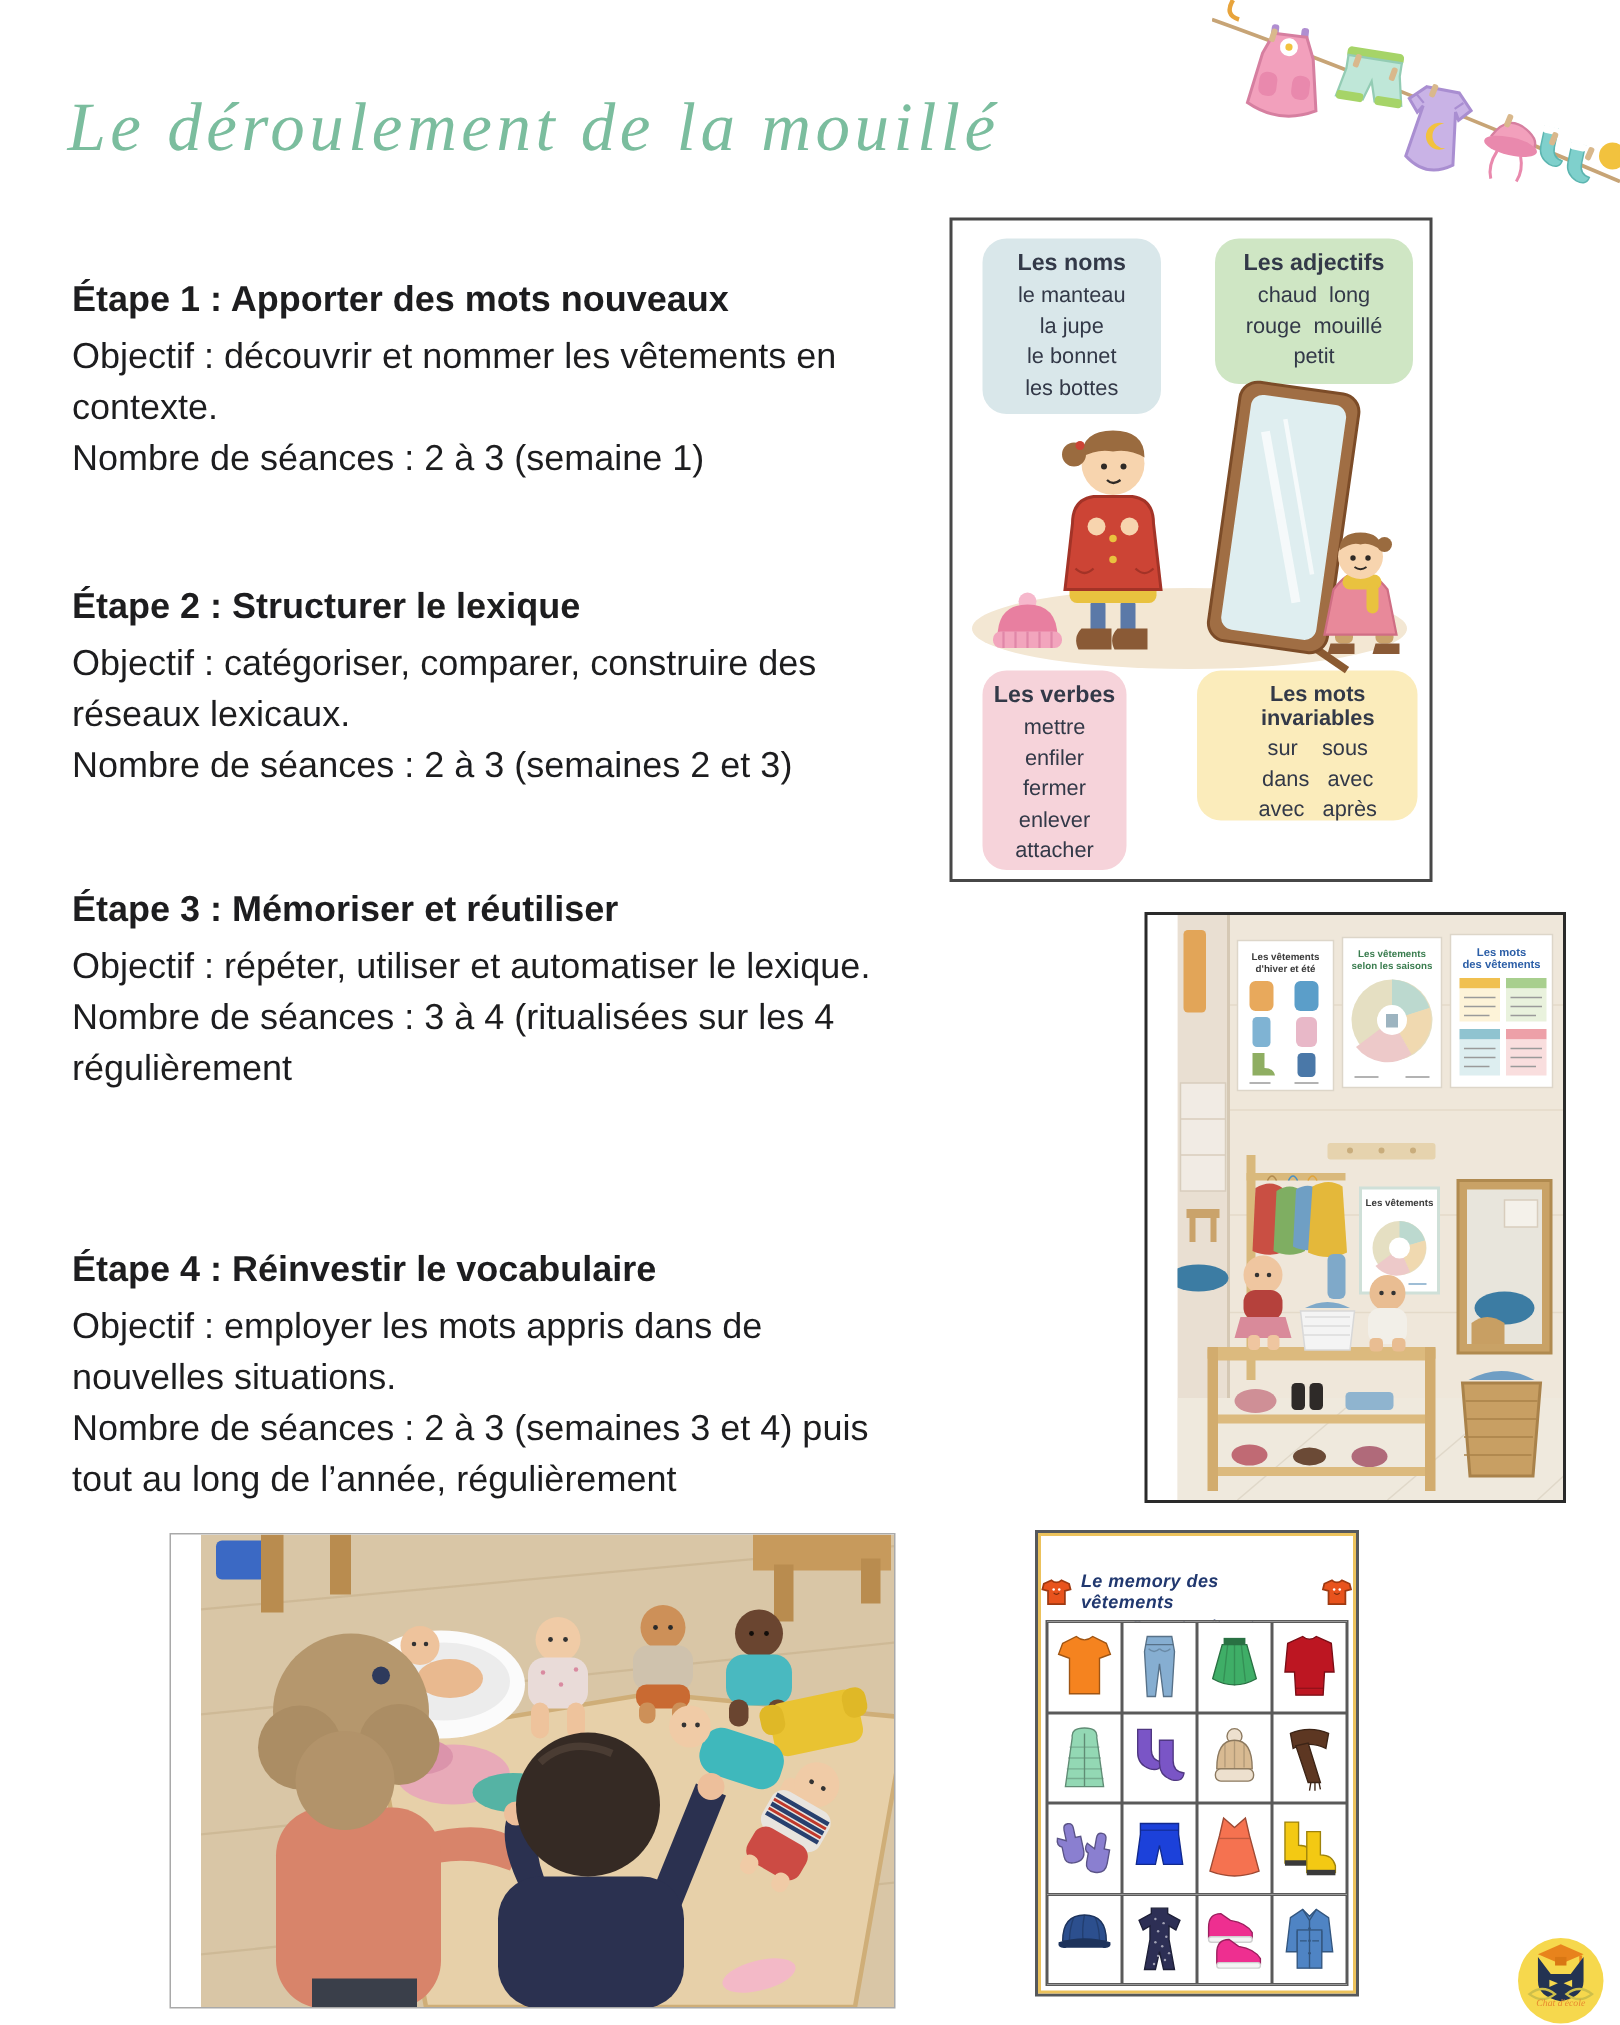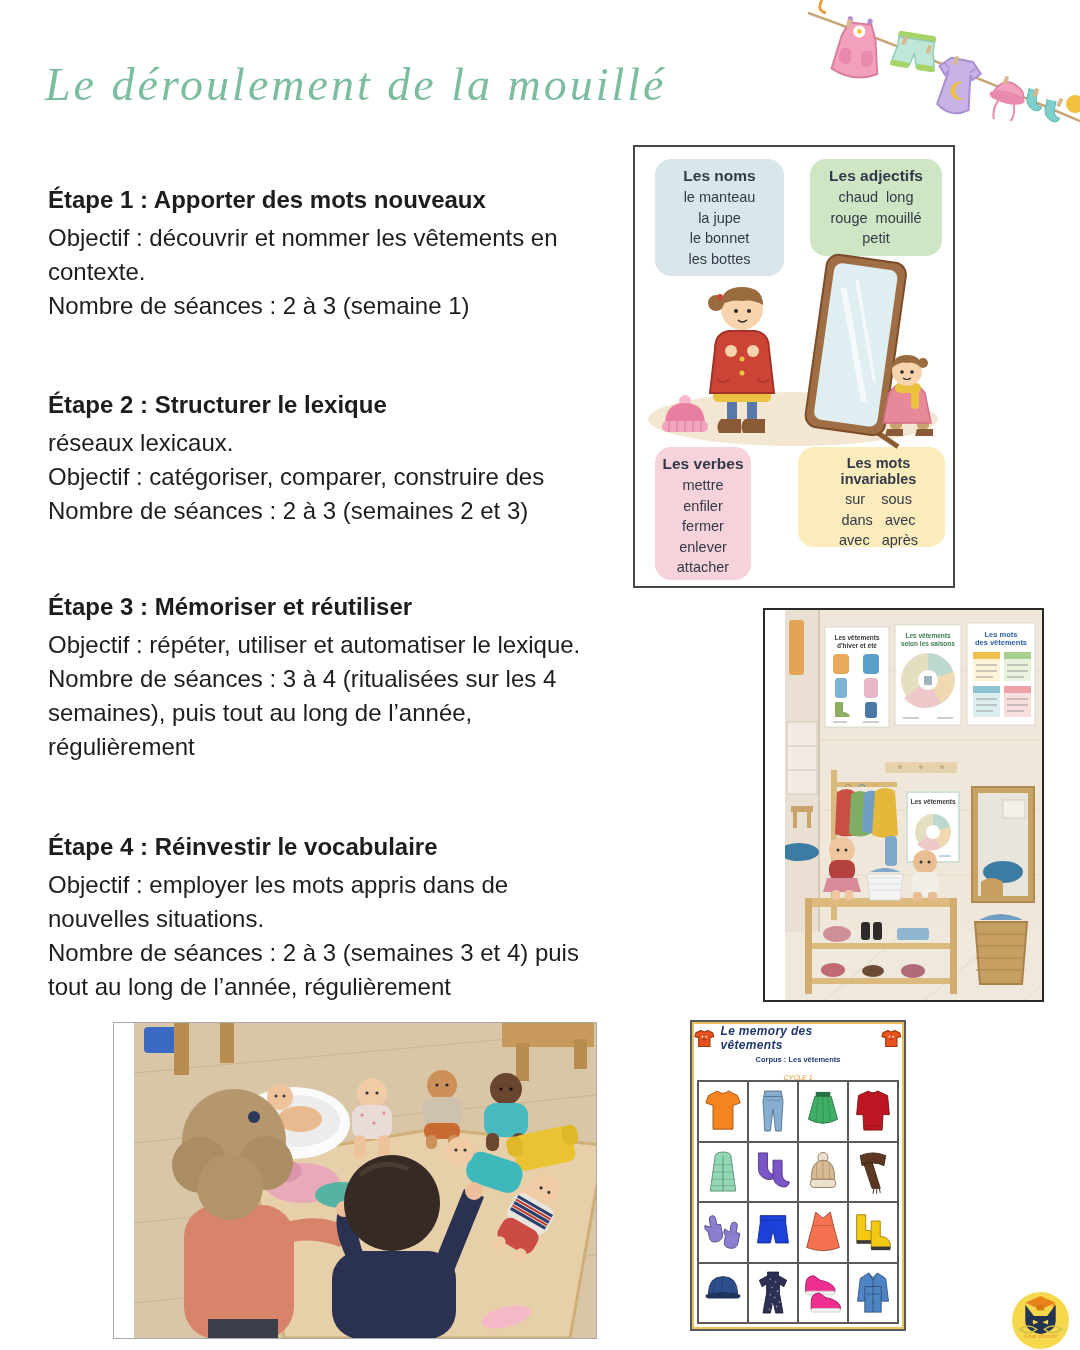--- a/index.html
+++ b/index.html
@@ -14,35 +14,35 @@
   .etape{position:absolute;left:48px;}
   .eheading{margin:0 0 6px 0;font-size:24px;font-weight:700;line-height:30px;
             text-decoration-thickness:2px;text-underline-offset:3px;}
   .eline{font-size:24px;line-height:34px;white-space:nowrap;}
   
   .vocab-card{position:absolute;left:633px;top:145px;width:322px;height:443px;background:#fff;
               border:2px solid #474747;box-sizing:border-box;}
   .vbox{position:absolute;border-radius:16px;text-align:center;color:#333948;box-sizing:border-box;padding-top:8px;}
   .vtitle{margin:0 0 2px 0;font-size:15.5px;font-weight:700;}
   .vword{font-size:14.5px;line-height:20.5px;white-space:pre;}
-  .vbox-noms{left:20px;top:12px;width:129px;height:117px;}
+  .vbox-noms{left:20px;top:12px;width:119px;height:117px;}
   .vbox-adjectifs{left:175px;top:12px;width:132px;height:97px;}
   .vbox-verbes{left:20px;top:300px;width:96px;height:133px;}
   .vbox-invariables{left:163px;top:300px;width:147px;height:100px;padding-left:14px;}
   .vbox-invariables .vtitle{font-size:14.5px;}
   .illus{position:absolute;left:0;top:104px;}
   
   .photo{position:absolute;overflow:hidden;box-sizing:border-box;padding-left:20px;}
   .photo-classroom{left:763px;top:608px;width:281px;height:394px;border:2px solid #2a2a2a;}
   .photo-children{left:113px;top:1022px;width:484px;height:317px;border:1px solid #a9a9a9;}
   
   .memory-card{position:absolute;left:690px;top:1020px;width:216px;height:311px;
                border:2px solid #56585b;background:#fff;box-sizing:border-box;}
   .memory-inner{position:absolute;inset:0;border:2px solid #ecc25c;box-sizing:border-box;}
-  .mhead{display:flex;align-items:center;justify-content:space-between;gap:6px;margin-top:0;}
+  .mhead{display:flex;align-items:center;justify-content:space-between;gap:6px;margin-top:23px;}
   .mtitle{font-size:12px;font-weight:700;font-style:italic;letter-spacing:0.3px;}
   .msub{text-align:center;font-size:7.5px;font-weight:700;color:#343c55;margin-top:3px;}
   .mcycle-wrap{text-align:center;margin-top:2px;}
   .mcycle{display:inline-block;font-size:7px;font-style:italic;padding:0 6px 2px 6px;border-bottom:2px solid #e8a43c;}
   .mgrid{position:absolute;left:3px;right:3px;top:56px;bottom:3px;display:grid;
          grid-template-columns:repeat(4,1fr);grid-template-rows:repeat(4,1fr);
          border:1px solid #5a5a5a;}
   .mcell{border:1px solid #5a5a5a;display:flex;align-items:center;justify-content:center;background:#fff;}
   
   .logo{position:absolute;left:1012px;top:1292px;width:57px;height:57px;border-radius:50%;
@@ -107,29 +107,28 @@
 
   <div id="etapes">
       <section class="etape" style="top: 185px;">
         <h2 class="eheading">Étape 1 : Apporter des mots nouveaux</h2>
         <div class="eline">Objectif : découvrir et nommer les vêtements en</div>
         <div class="eline">contexte.</div>
         <div class="eline">Nombre de séances : 2 à 3 (semaine 1)</div>
       </section>
       <section class="etape" style="top: 390px;">
         <h2 class="eheading">Étape 2 : Structurer le lexique</h2>
+        <div class="eline">Objectif : catégoriser, comparer, construire des</div>
         <div class="eline">réseaux lexicaux.</div>
-        <div class="eline">Objectif : catégoriser, comparer, construire des</div>
         <div class="eline">Nombre de séances : 2 à 3 (semaines 2 et 3)</div>
       </section>
       <section class="etape" style="top: 592px;">
         <h2 class="eheading">Étape 3 : Mémoriser et réutiliser</h2>
         <div class="eline">Objectif : répéter, utiliser et automatiser le lexique.</div>
         <div class="eline">Nombre de séances : 3 à 4 (ritualisées sur les 4</div>
-        <div class="eline">semaines), puis tout au long de l’année,</div>
         <div class="eline">régulièrement</div>
       </section>
       <section class="etape" style="top: 832px;">
         <h2 class="eheading">Étape 4 : Réinvestir le vocabulaire</h2>
         <div class="eline">Objectif : employer les mots appris dans de</div>
         <div class="eline">nouvelles situations.</div>
         <div class="eline">Nombre de séances : 2 à 3 (semaines 3 et 4) puis</div>
         <div class="eline">tout au long de l’année, régulièrement</div>
       </section>
     </div>

